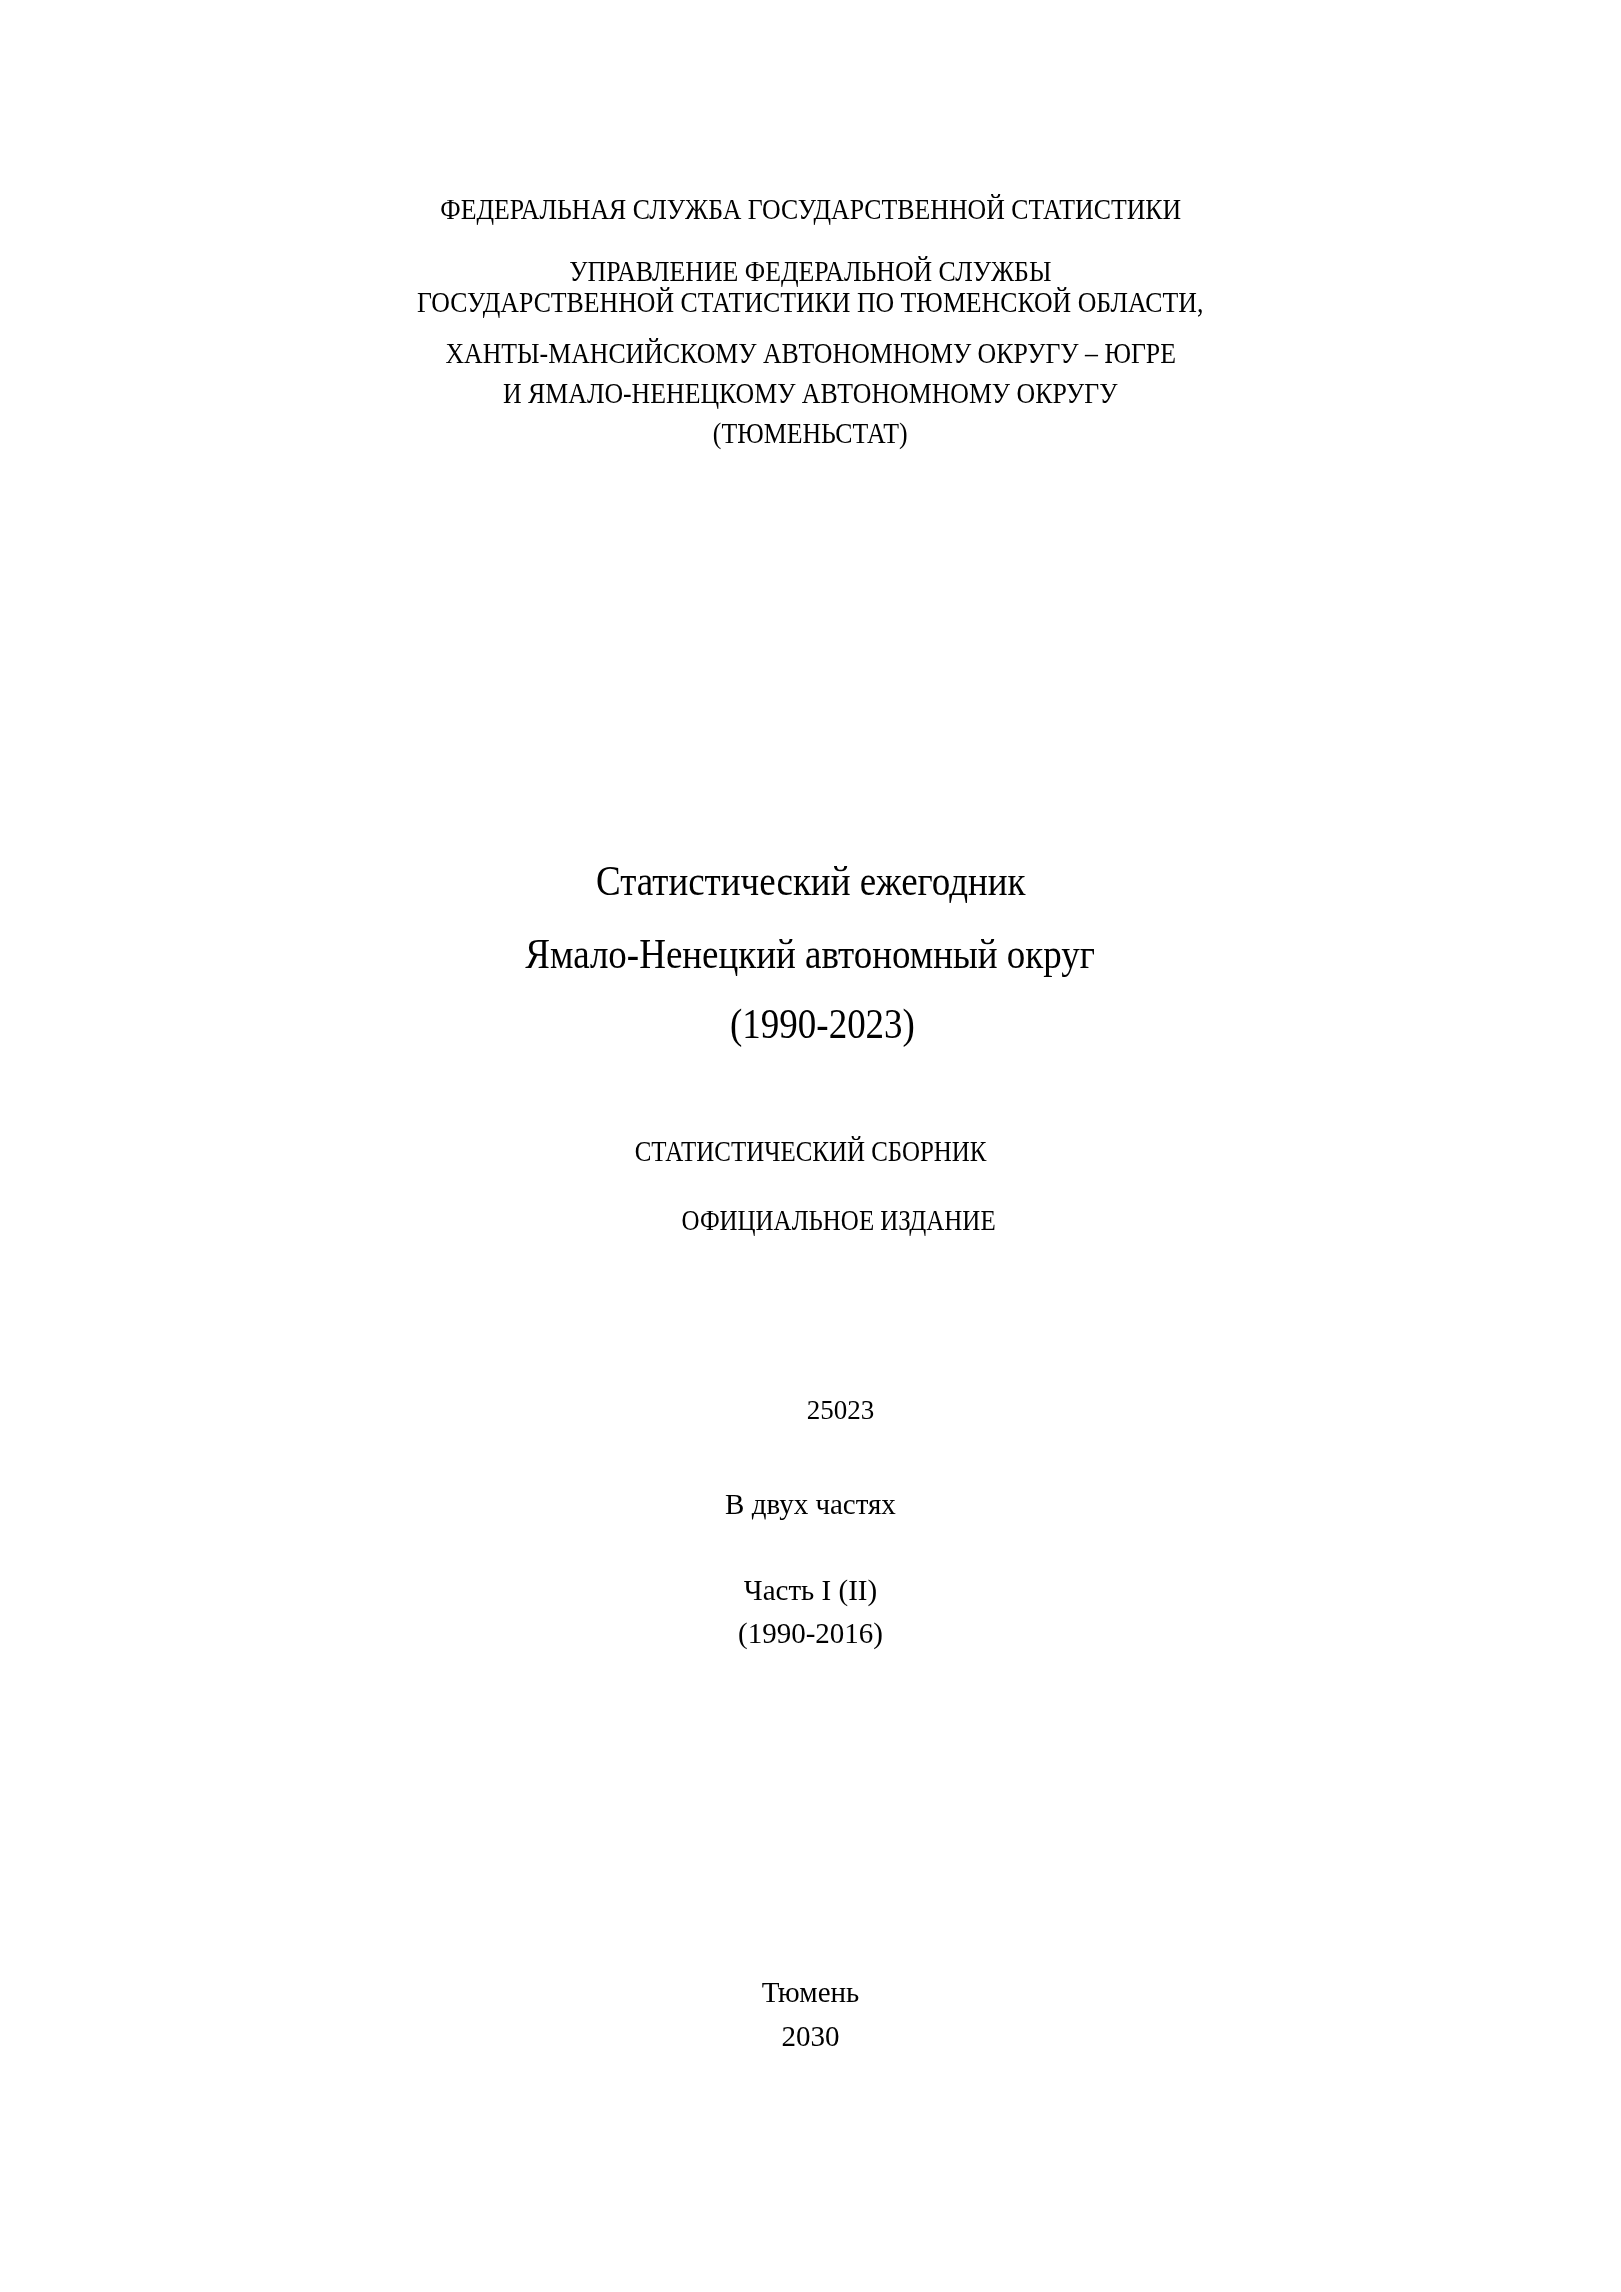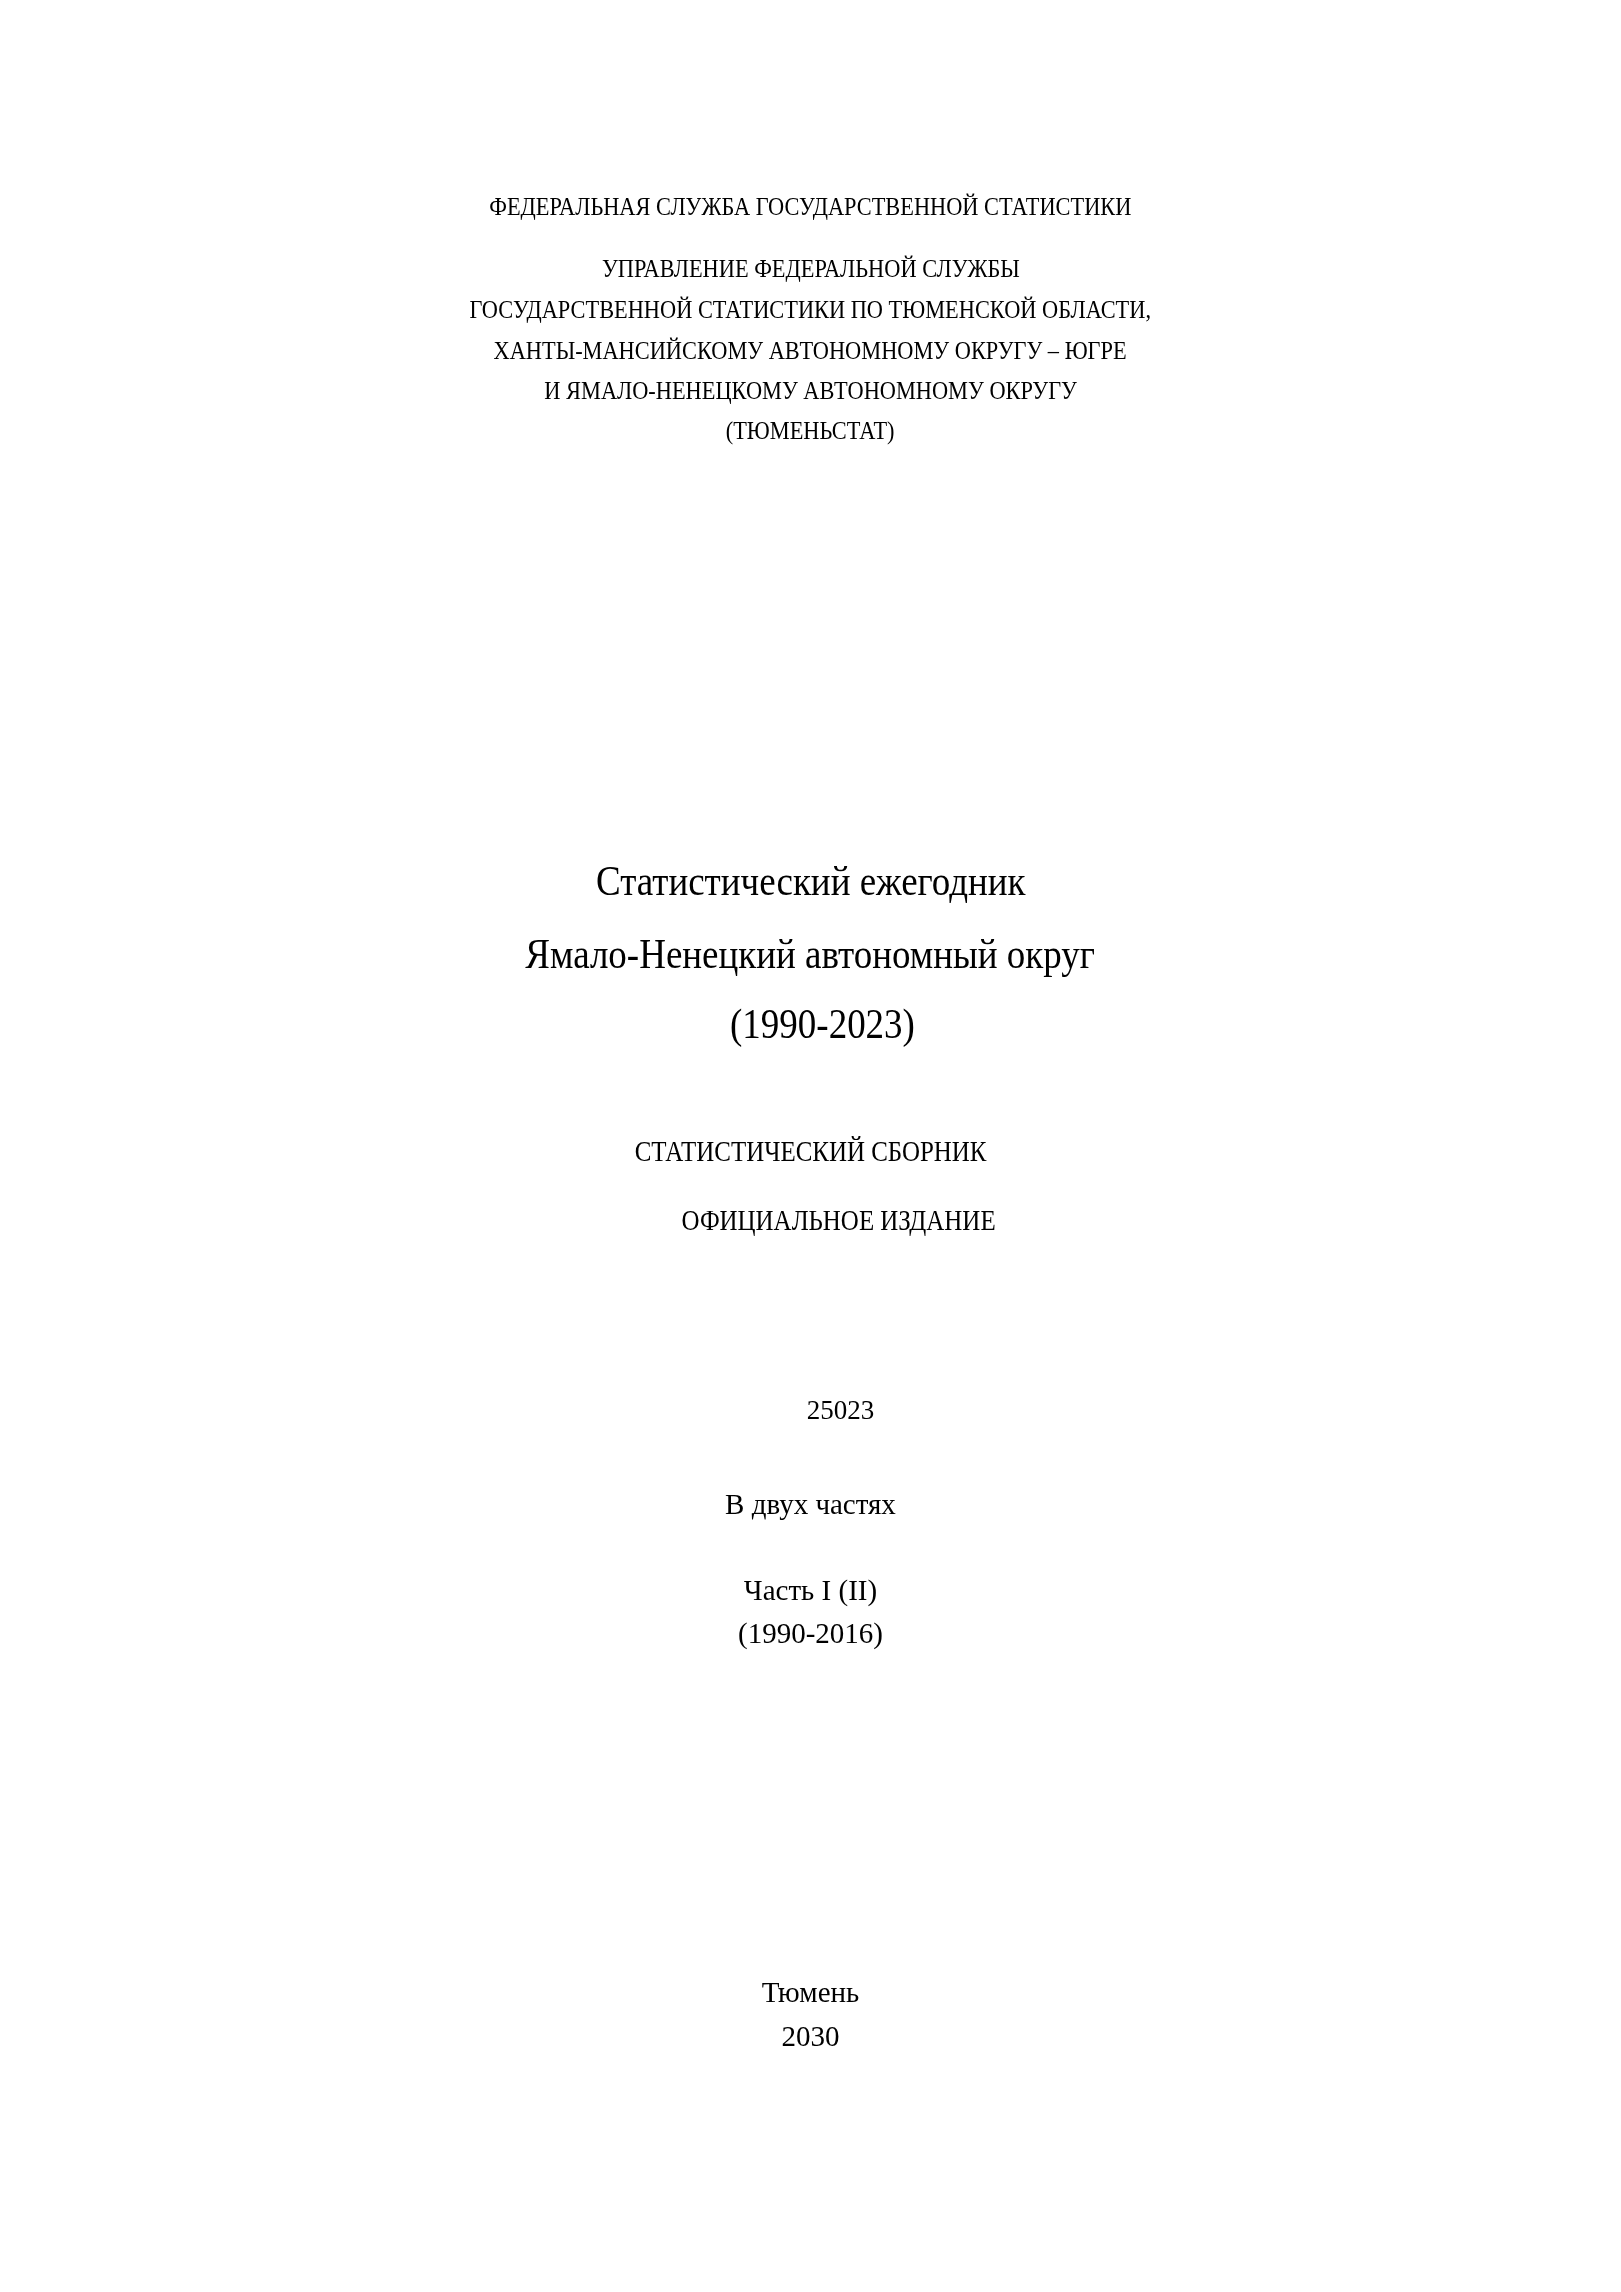--- a/index.html
+++ b/index.html
@@ -21,40 +21,40 @@
       width: 1621px;
       text-align: center;
       white-space: nowrap;
       line-height: 1;
     }
     .cond {
       display: inline-block;
       transform: scaleX(0.86);
       transform-origin: center;
     }
-    .hdr { font-size: 26px; }
+    .hdr { font-size: 30px; }
     .title { font-size: 43px; }
     .sub { font-size: 29px; }
     .mid { font-size: 29px; }
     .code { font-size: 27px; padding-left: 30px; }
   </style>
 </head>
 <body>
 
 <div>
 
   <div class="line hdr" style="top:194px;">
     <span class="cond">ФЕДЕРАЛЬНАЯ СЛУЖБА ГОСУДАРСТВЕННОЙ СТАТИСТИКИ</span>
   </div>
 
   <div>
     <div class="line hdr" style="top:256px;">
       <span class="cond">УПРАВЛЕНИЕ ФЕДЕРАЛЬНОЙ СЛУЖБЫ</span>
     </div>
-    <div class="line hdr" style="top:297px;">
+    <div class="line hdr" style="top:287px;">
       <span class="cond">ГОСУДАРСТВЕННОЙ СТАТИСТИКИ ПО ТЮМЕНСКОЙ ОБЛАСТИ,</span>
     </div>
     <div class="line hdr" style="top:338px;">
       <span class="cond">ХАНТЫ-МАНСИЙСКОМУ АВТОНОМНОМУ ОКРУГУ – ЮГРЕ</span>
     </div>
     <div class="line hdr" style="top:378px;">
       <span class="cond">И ЯМАЛО-НЕНЕЦКОМУ АВТОНОМНОМУ ОКРУГУ</span>
     </div>
     <div class="line hdr" style="top:418px;">
       <span class="cond">(ТЮМЕНЬСТАТ)</span>

